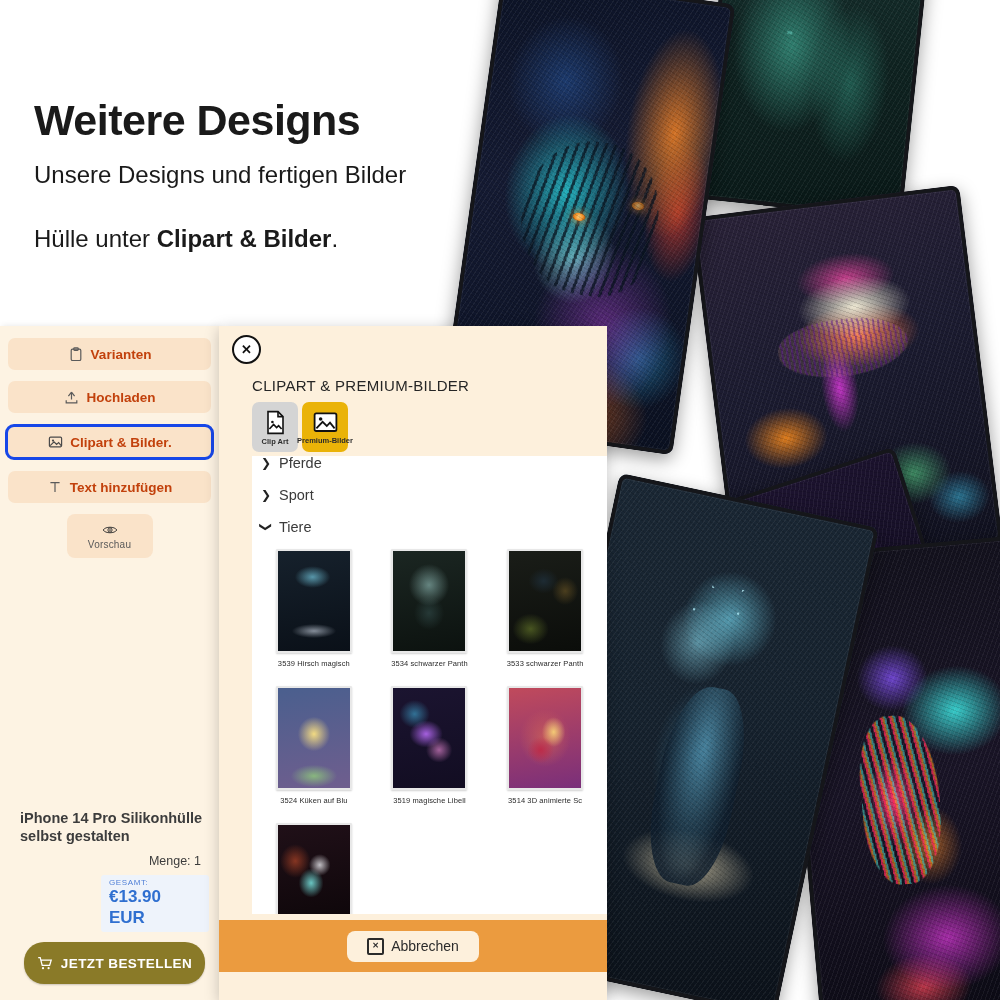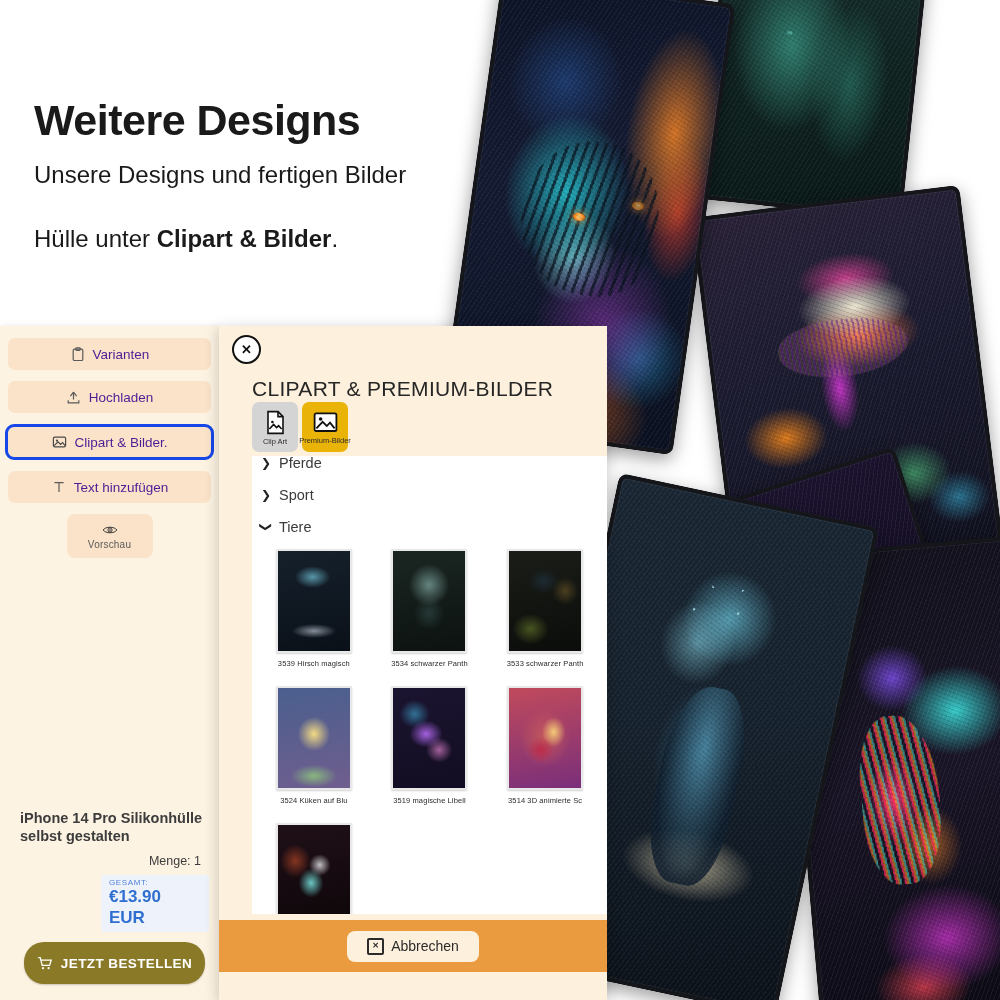--- a/index.html
+++ b/index.html
@@ -28,21 +28,21 @@
   .config-panel{
     position:absolute;left:0;top:326px;width:219px;height:674px;
     background:#fdf3e3;
     z-index:45;
     box-shadow:2px 0 6px rgba(0,0,0,0.10);
   }
   .cfg-btn{
     position:relative;margin:0 8px 11px 8px;height:32px;border-radius:7px;
     background:#fae3c9;
     display:flex;align-items:center;justify-content:center;gap:7px;
-    color:#4c1d95;font-size:13.5px;
+    color:#c2410c;font-size:13.5px;font-weight:bold;
   }
   .cfg-btn:first-child{margin-top:12px;}
   .cfg-btn.selected{
     background:#fae3c9;
     border:3px solid #1747e8;border-radius:9px;height:30px;margin-left:5px;margin-right:5px;
   }
   .cfg-ico{display:inline-flex;align-items:center;justify-content:center;width:16px;height:16px;}
   .cfg-ico svg{display:block;}
 
   .preview-btn{
@@ -75,24 +75,24 @@
     background:#fdf0dc;z-index:50;
     box-shadow:0 3px 14px rgba(0,0,0,0.22);
     overflow:hidden;
   }
   .modal-close{
     position:absolute;left:13px;top:9px;width:25px;height:25px;border-radius:50%;
     background:#ffffff;border:2px solid #111;display:flex;align-items:center;
     justify-content:center;font-size:13px;color:#111;font-weight:bold;z-index:5;
   }
   .modal-title{
-    position:absolute;left:33px;top:51px;font-size:21px;color:#262626;
+    position:absolute;left:33px;top:51px;font-size:15px;color:#262626;
     letter-spacing:.3px;font-weight:400;
   }
-  .tabs{position:absolute;left:33px;top:76px;display:flex;gap:4px;}
+  .tabs{position:absolute;left:33px;top:76px;display:flex;gap:4px;font-weight:bold;}
   .tab{
     width:46px;height:50px;border-radius:7px;
     display:flex;flex-direction:column;align-items:center;justify-content:center;gap:2px;
     padding-top:2px;box-sizing:border-box;
   }
   .tab.active{background:#d4d4d4;}
   .tab.inactive{background:#eab308;}
   .tab-lbl{font-size:7.5px;color:#2c2c2c;white-space:nowrap;}
   .tab-ico svg{display:block;}
 

